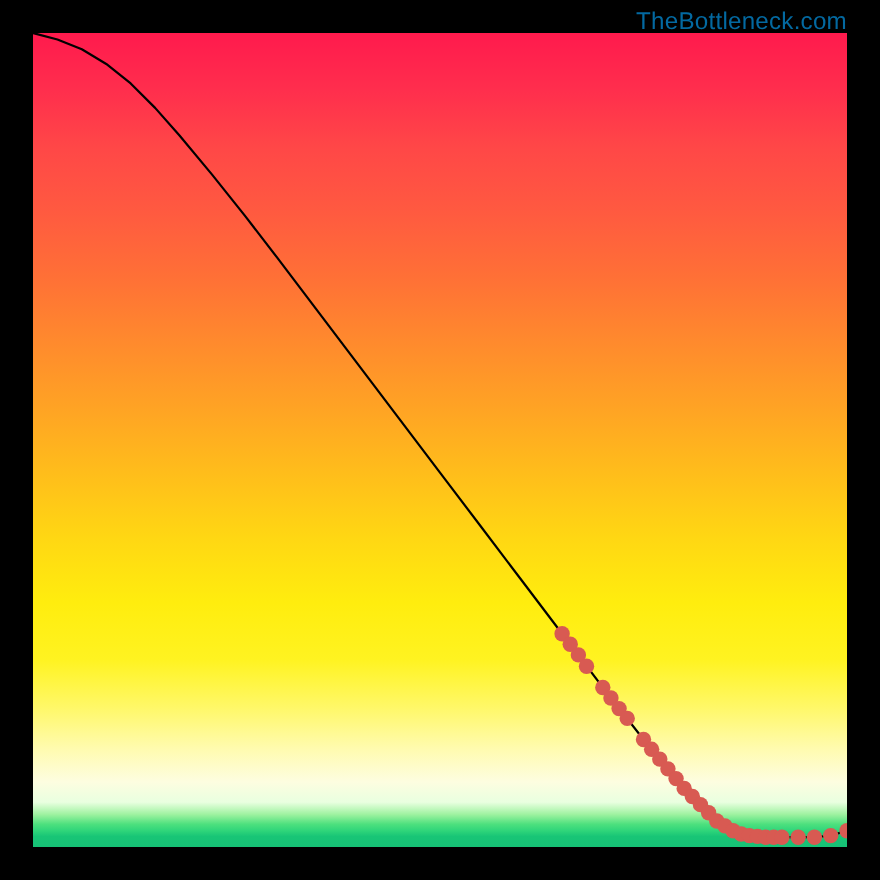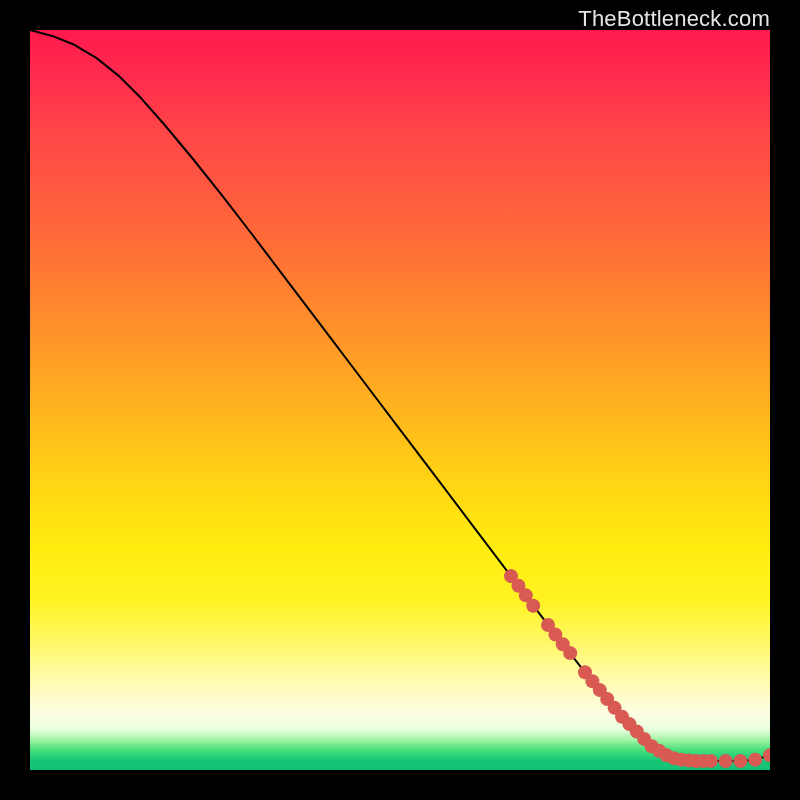--- a/index.html
+++ b/index.html
@@ -53,21 +53,21 @@
     );
   }
   .svg-layer {
     position: absolute;
     inset: 0;
   }
   .watermark {
     position: absolute;
     top: 6px;
     right: 30px;
-    color: #e5e5e5;
+    color: #0369a1;
     font-size: 22px;
     letter-spacing: 0.2px;
     user-select: none;
   }
 </style>
 </head>
 <body>
 
 <div class="stage">
   <div class="watermark">TheBottleneck.com</div>

